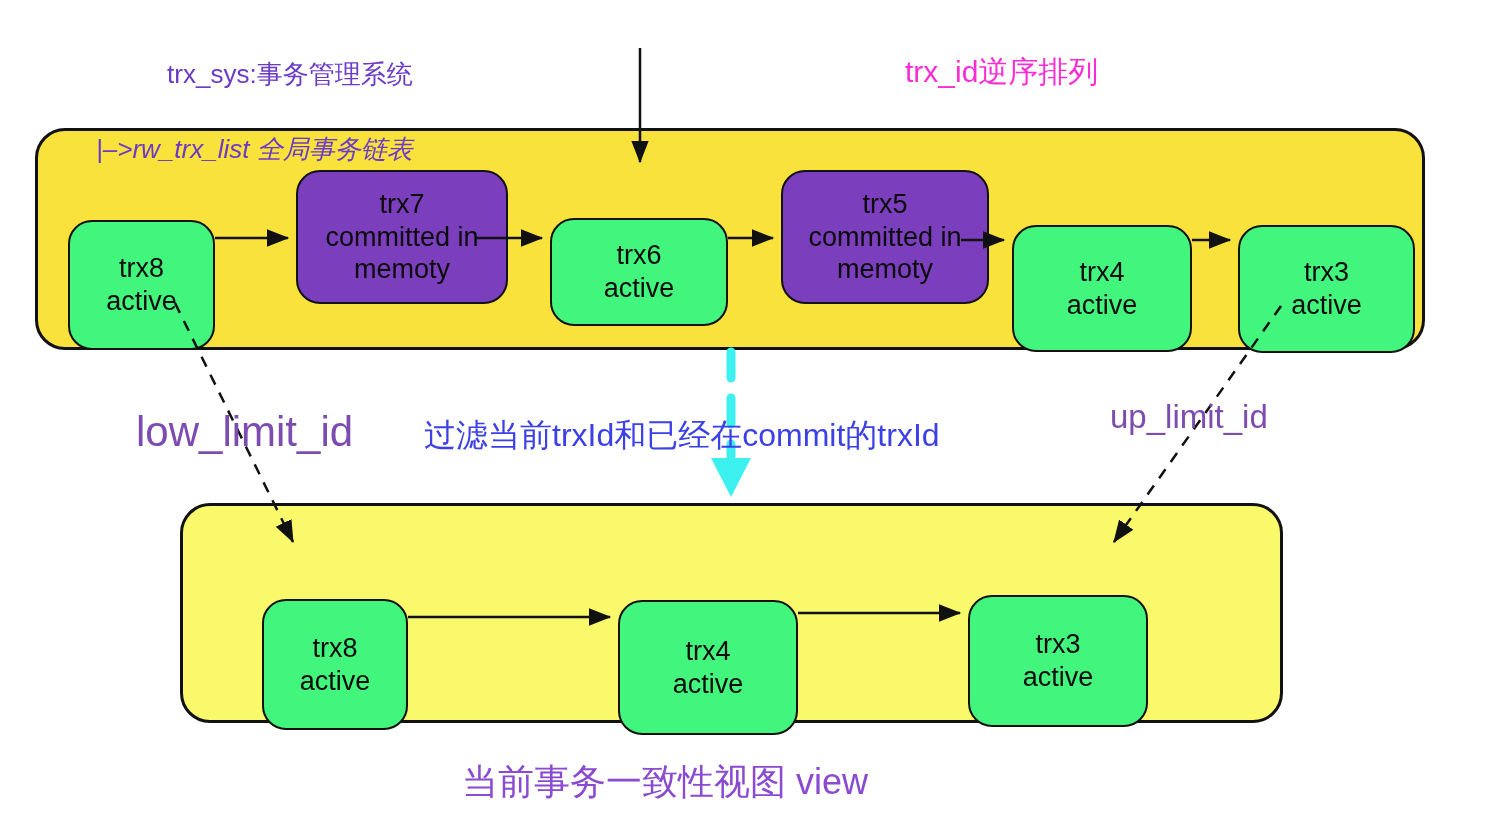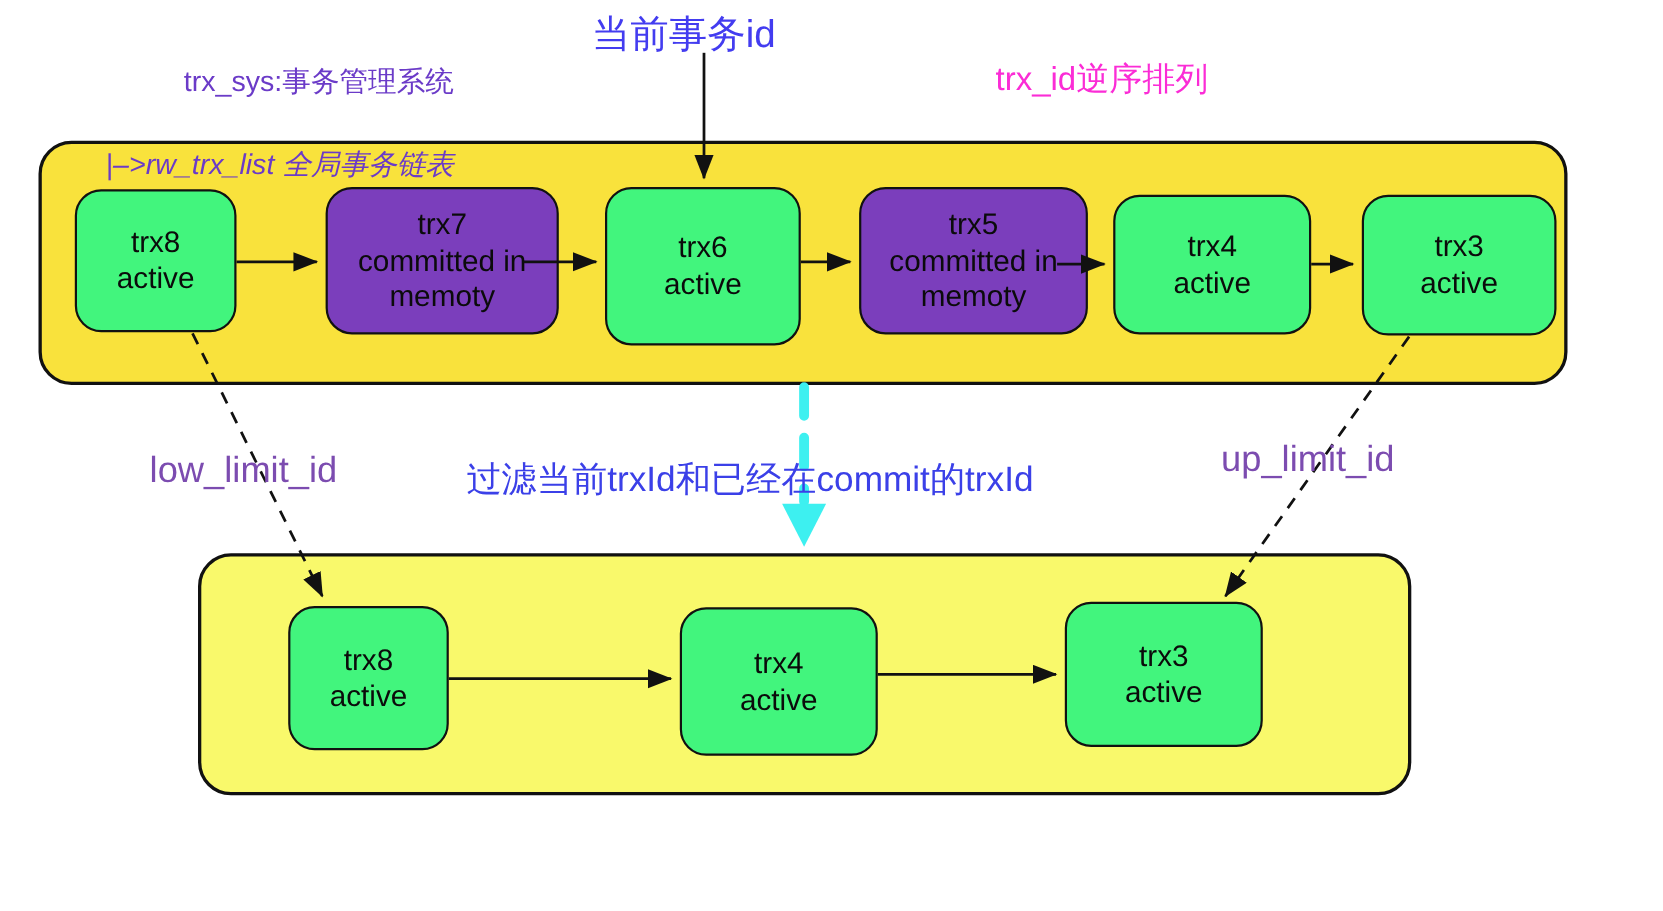--- a/index.html
+++ b/index.html
@@ -55,21 +55,21 @@
     flex-direction:column;
     align-items:center;
     justify-content:center;
     text-align:center;
     font-size:27px;
     line-height:1.22;
     color:#0b0b0b;
     z-index:2;
     padding:0 6px;
   }
-  .node.active{background:var(--active-box);}
+  .node.active{background:var(--active-box);margin-top:48px;}
   .node.committed{background:var(--committed-box);}
   .label{
     position:absolute;
     z-index:4;
     white-space:nowrap;
   }
   .trx-sys-block{
     left:60px;top:18px;
     font-size:26px;
     line-height:1.45;
@@ -83,21 +83,21 @@
     font-size:35px;
     color:var(--blue-text);
   }
   .trx-id-order{
     left:905px;top:52px;
     font-size:30px;
     color:var(--magenta-text);
   }
   .low-limit{
     left:136px;top:408px;
-    font-size:33px;
+    font-size:42px;
     color:var(--purple-label);
   }
   .filter-label{
     left:424px;top:414px;
     font-size:32px;
     color:var(--blue-text2);
   }
   .up-limit{
     left:1110px;top:398px;
     font-size:33px;
@@ -112,38 +112,38 @@
 </head>
 <body>
 
 <div class="stage">
 
   <div class="label trx-sys-block">
     <span>trx_sys:事务管理系统</span>
     <span class="indent">|–&gt;rw_trx_list 全局事务链表</span>
   </div>
 
-  <div class="label current-trx-id">当前事务id</div>
   <div class="label trx-id-order">trx_id逆序排列</div>
   <div class="label low-limit">low_limit_id</div>
   <div class="label filter-label">过滤当前trxId和已经在commit的trxId</div>
   <div class="label up-limit">up_limit_id</div>
+  <div class="label view-caption">当前事务一致性视图 view</div>
 
   <div class="container top"></div>
   <div class="container view"></div>
 
   <div class="node active" style="left:68px;top:172px;width:147px;height:130px">
     <span>trx8</span>
     <span>active</span>
   </div>
   <div class="node committed" style="left:296px;top:170px;width:212px;height:134px">
     <span>trx7</span>
     <span>committed in memoty</span>
   </div>
-  <div class="node active" style="left:550px;top:170px;width:178px;height:144px">
+  <div class="node active" style="left:550px;top:170px;width:178px;height:108px">
     <span>trx6</span>
     <span>active</span>
   </div>
   <div class="node committed" style="left:781px;top:170px;width:208px;height:134px">
     <span>trx5</span>
     <span>committed in memoty</span>
   </div>
   <div class="node active" style="left:1012px;top:177px;width:180px;height:127px">
     <span>trx4</span>
     <span>active</span>

